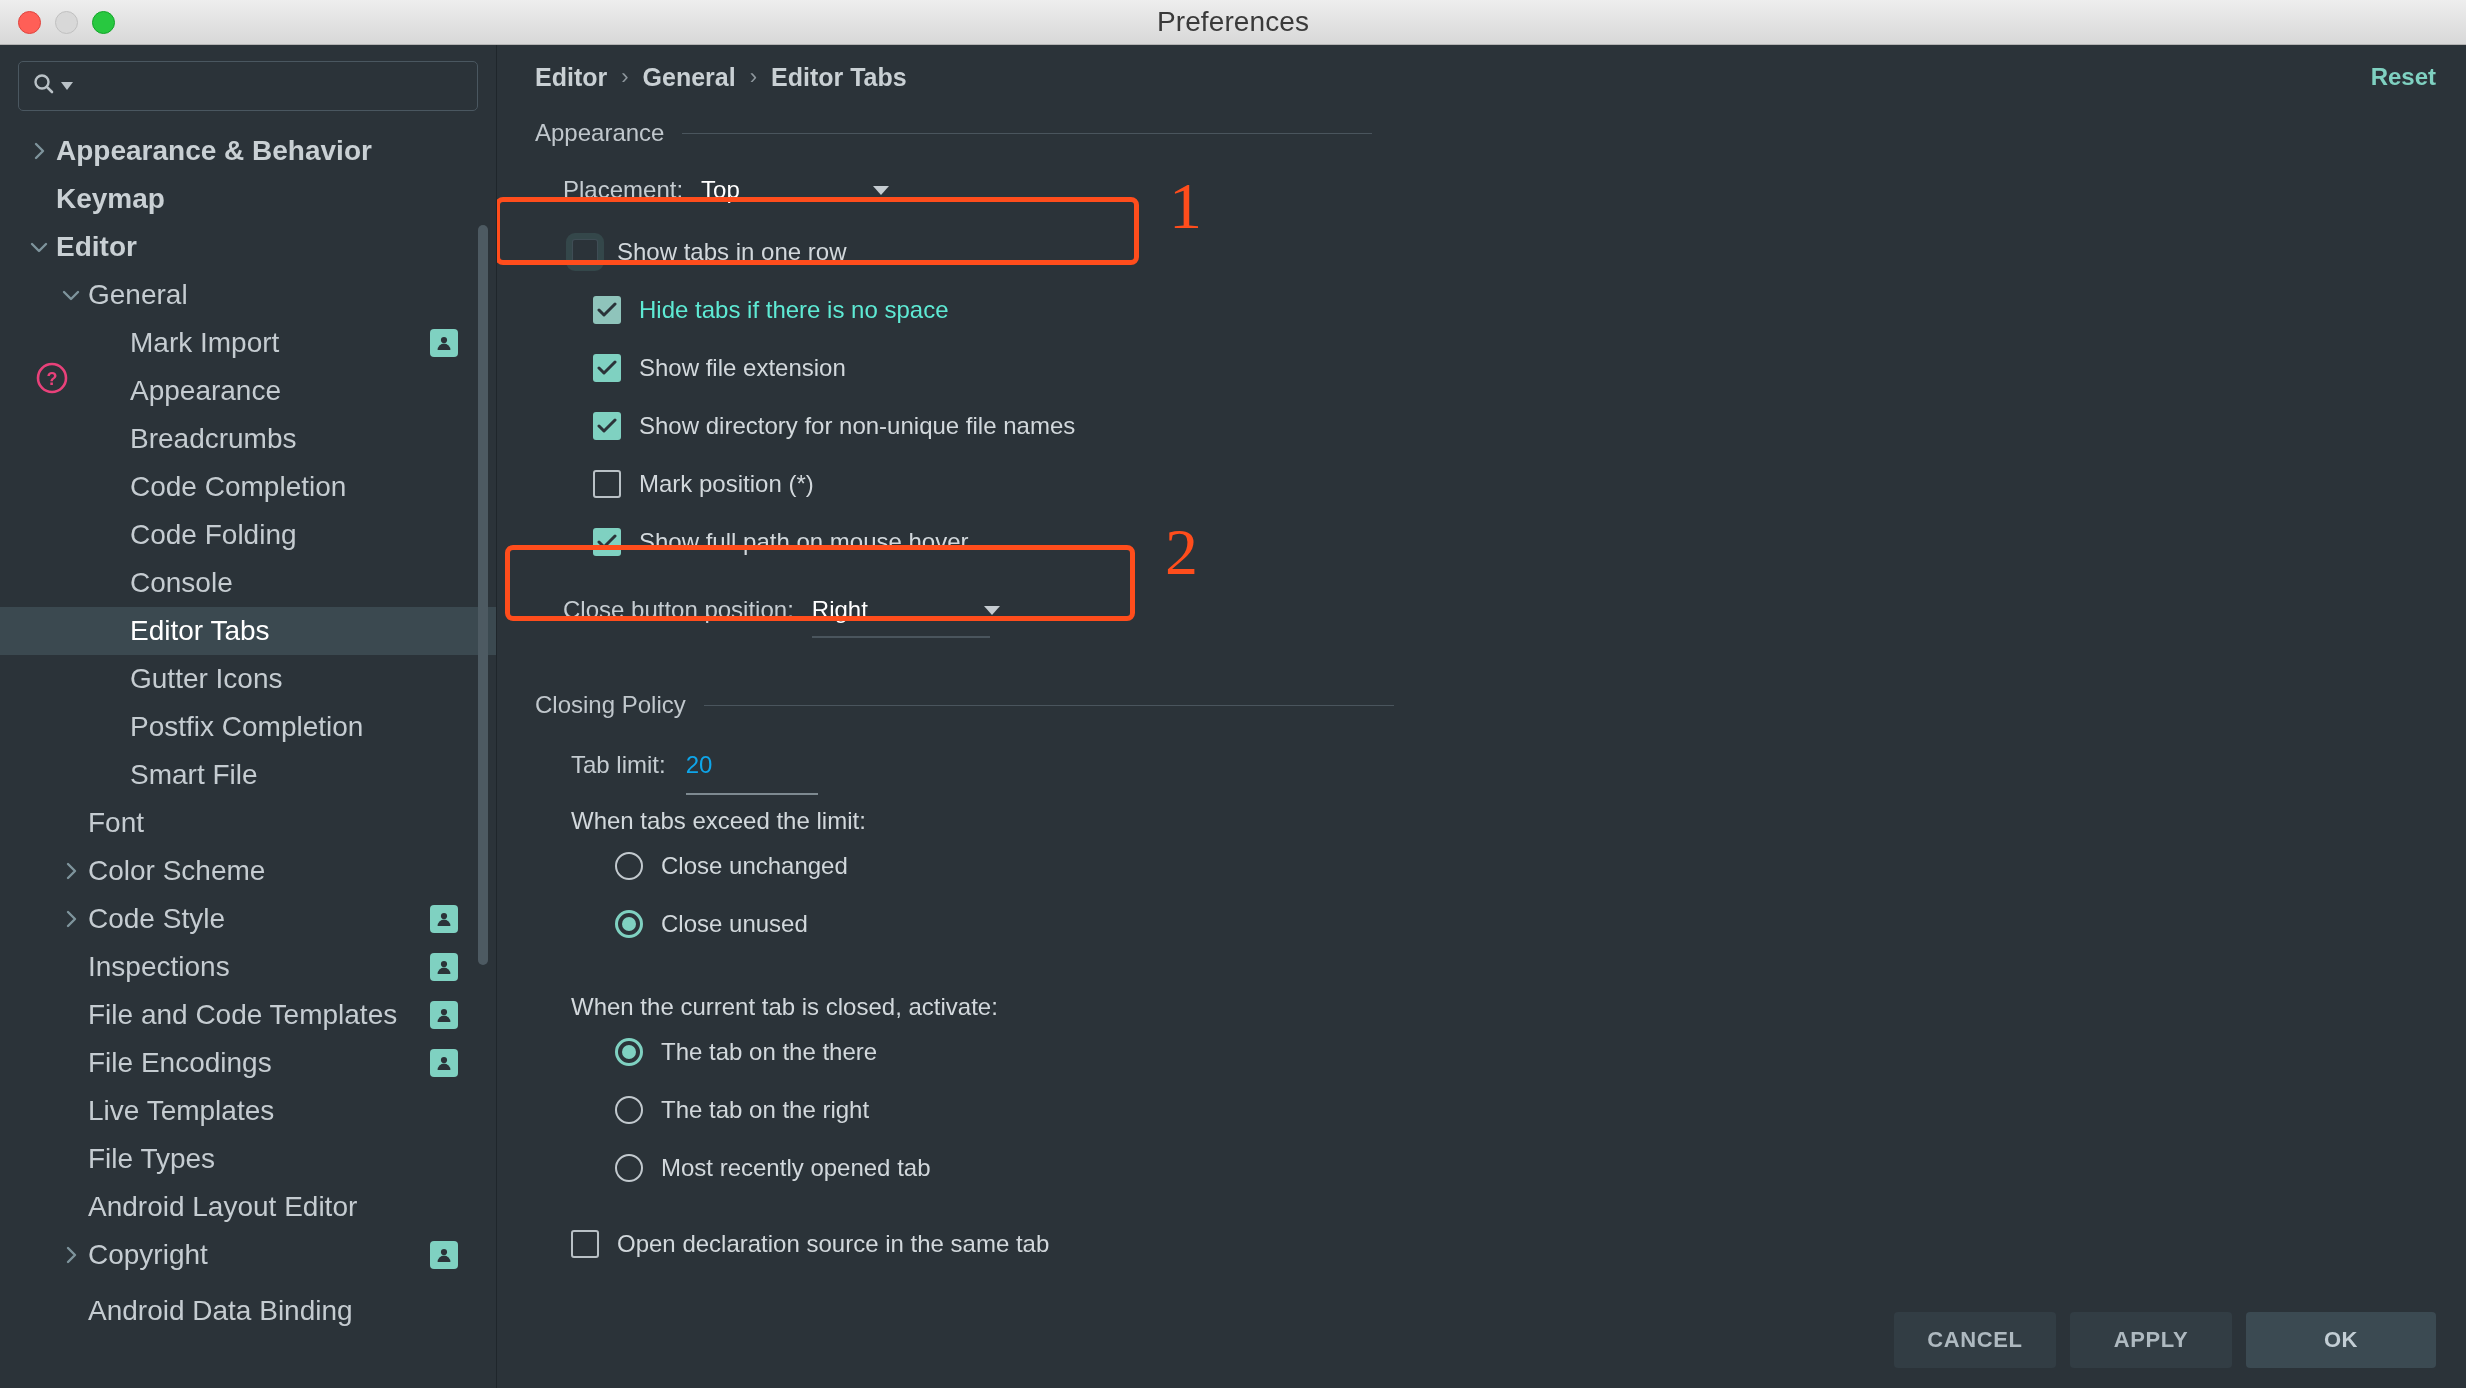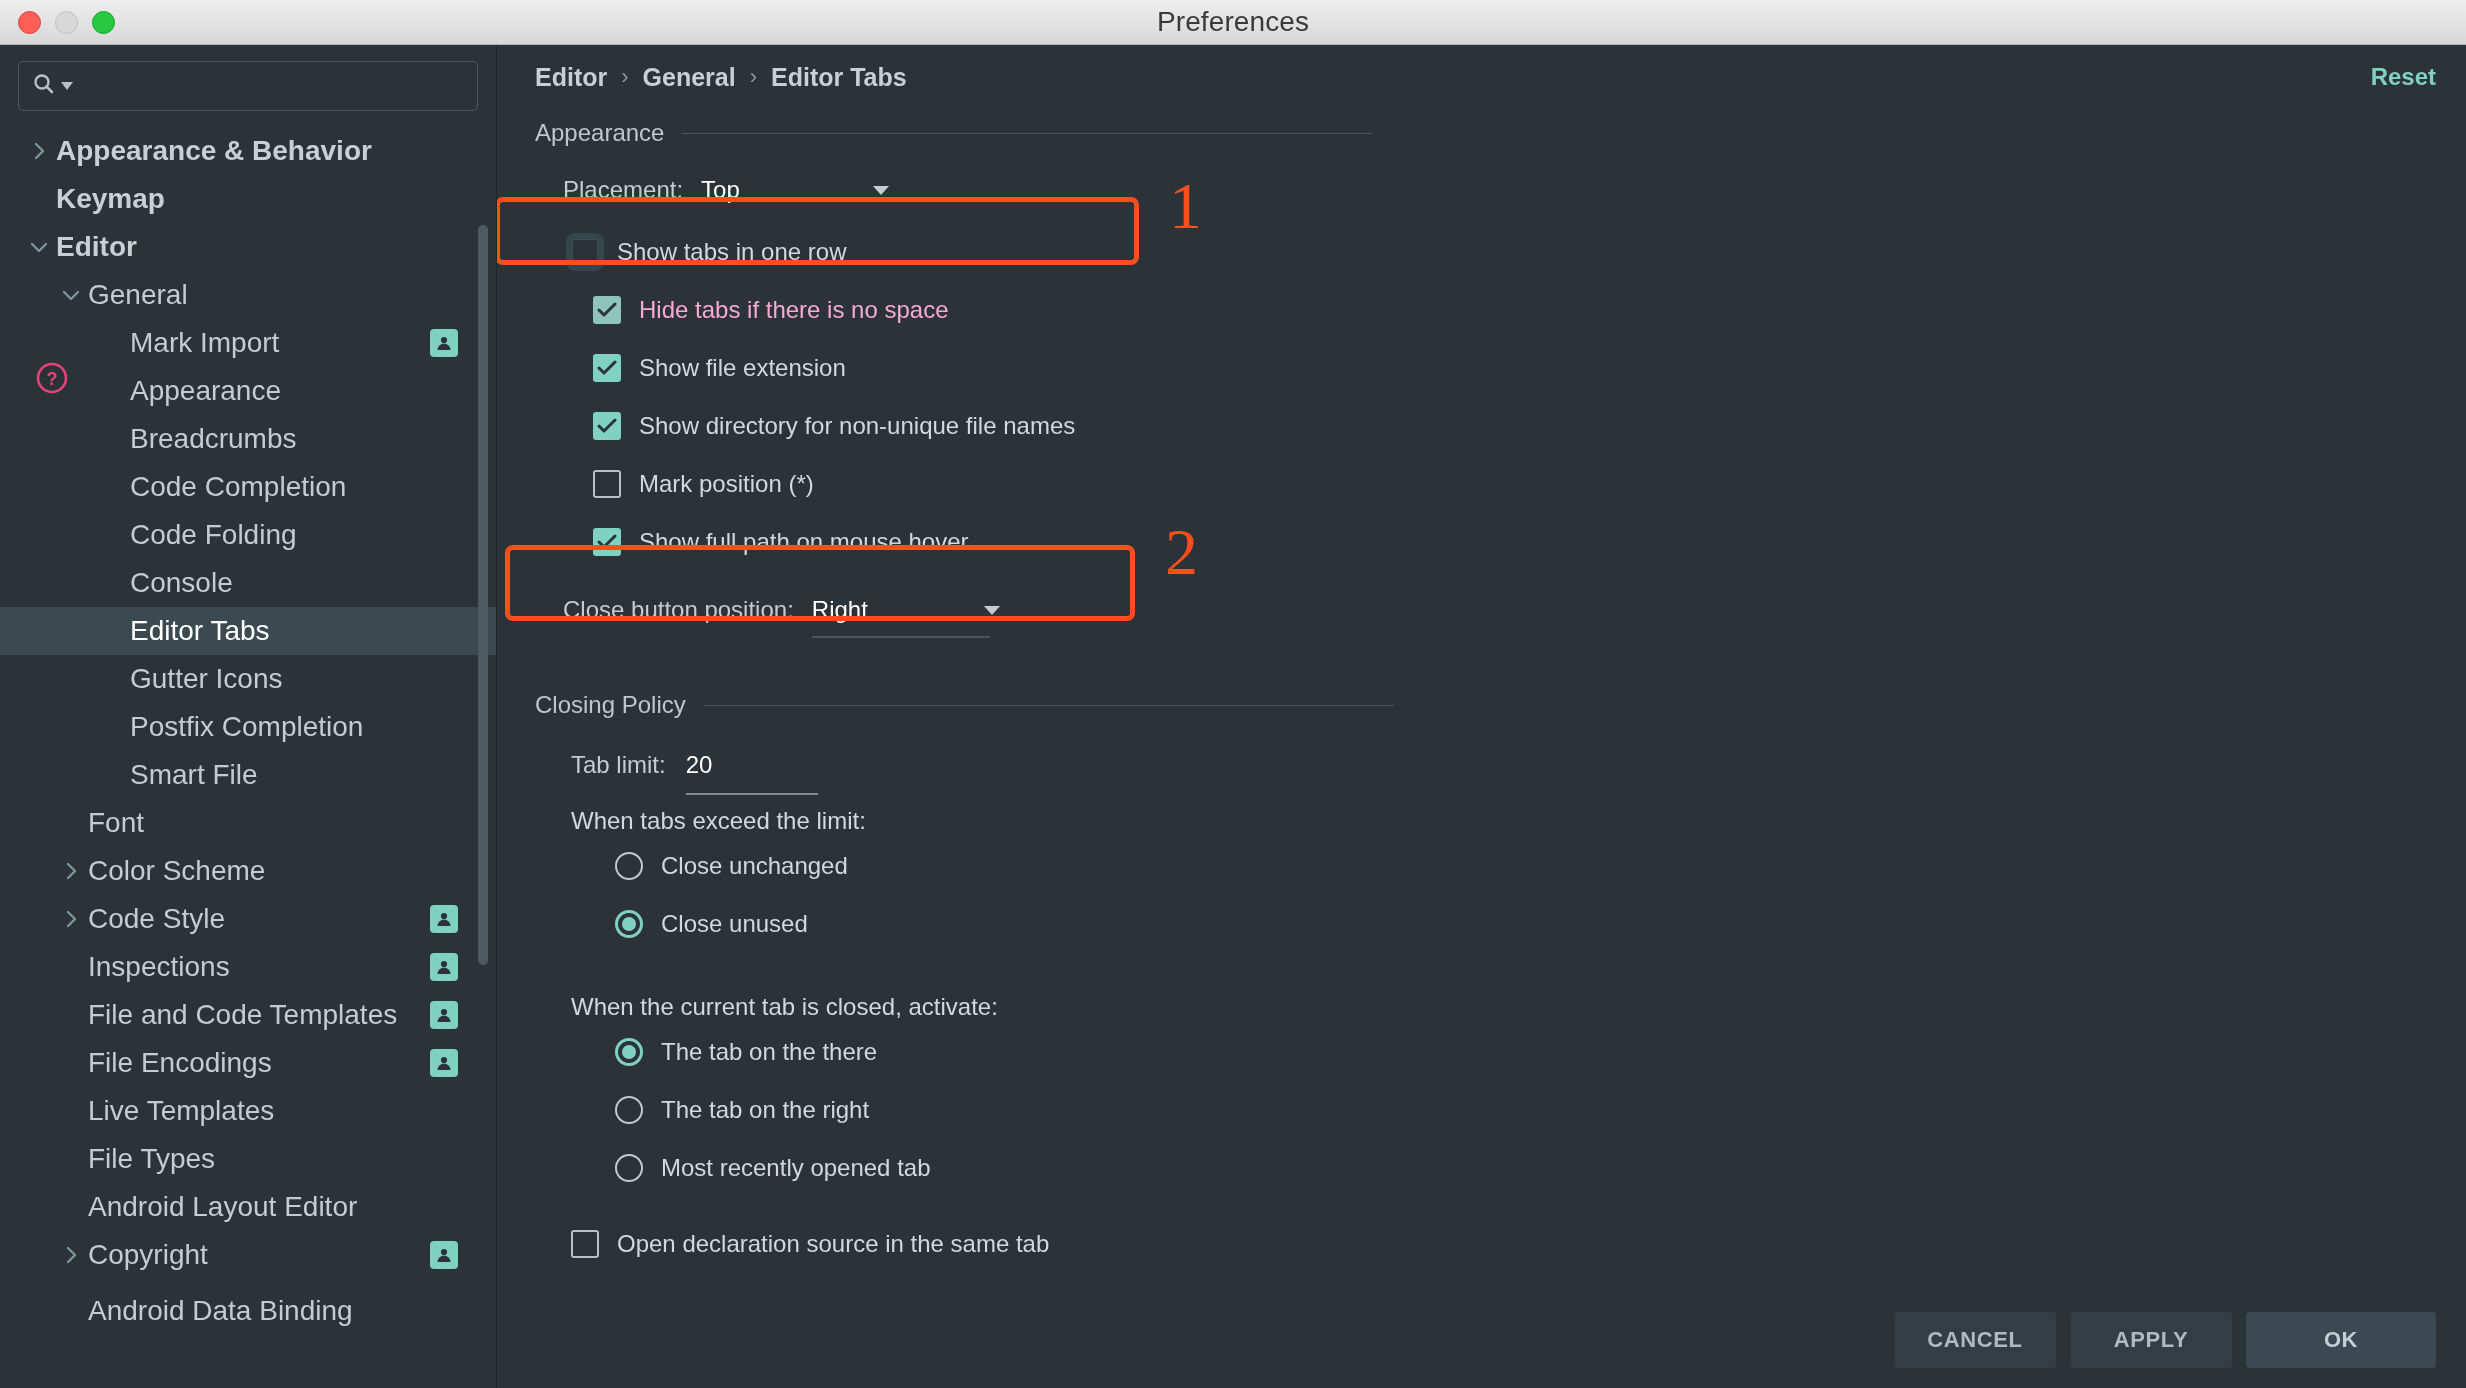--- a/index.html
+++ b/index.html
@@ -79,40 +79,40 @@
 
   .field{display:flex;align-items:center;height:50px;}
   .flabel{font-size:24px;color:#c5ccd1;}
   .combo{position:relative;margin-left:18px;min-width:210px;display:flex;align-items:center;}
   .combo .val{font-size:24px;color:#ffffff;}
   .combo .caret{margin-left:auto;padding-left:40px;color:#c5ccd1;font-size:15px;}
   .combo .underline{position:absolute;left:0;right:12px;bottom:-14px;height:2px;background:#4a555d;}
 
   .checkrow{display:flex;align-items:center;height:58px;gap:18px;}
   .checkrow .ctext{font-size:24px;color:#d2d8dc;}
-  .checkrow.disabled .ctext{color:#f9a8d4;}
+  .checkrow.disabled .ctext{color:#5eead4;}
   .cb{width:28px;height:28px;flex:0 0 28px;border-radius:3px;box-sizing:border-box;
       display:flex;align-items:center;justify-content:center;}
   .cb.off{border:2px solid #b9c1c6;background:transparent;}
   .cb.on{background:#7fd1c1;border:none;}
   .cb.on.dim{background:#8fc4bb;}
   .cb.focusring{border:2px solid #3f4d55;background:transparent;outline:6px solid #34474a;outline-offset:-1px;border-radius:4px;}
 
   .radiorow{display:flex;align-items:center;height:58px;gap:18px;}
   .radiorow .rtext{font-size:24px;color:#d2d8dc;}
   .rb{width:28px;height:28px;flex:0 0 28px;border-radius:50%;box-sizing:border-box;
       display:flex;align-items:center;justify-content:center;}
   .rb.off{border:2px solid #c2c9ce;}
   .rb.on{border:3px solid #7fd1c1;}
   .rb.on i{width:14px;height:14px;border-radius:50%;background:#7fd1c1;display:block;}
 
   .grouplabel{font-size:24px;color:#d2d8dc;margin:14px 0 2px 0;}
 
   .textfield{position:relative;margin-left:20px;min-width:120px;}
-  .textfield .tv{font-size:24px;color:#ffffff;}
+  .textfield .tv{font-size:24px;color:#0ea5e9;}
   .textfield .underline{position:absolute;left:0;width:132px;bottom:-16px;height:2px;background:#7e8a91;}
 
   
   .hl{position:absolute;border:5px solid #ff4d1c;border-radius:8px;box-sizing:border-box;pointer-events:none;}
   .hlnum{position:absolute;color:#ff4d1c;font-size:66px;font-family:"Liberation Serif",serif;line-height:1;}
 
   
   .footer{height:96px;flex:0 0 96px;position:relative;display:flex;align-items:center;padding:0 30px;}
   .helpbtn{position:absolute;left:30px;top:50%;transform:translateY(-50%);cursor:pointer;}
   .btns{margin-left:auto;display:flex;gap:14px;}

